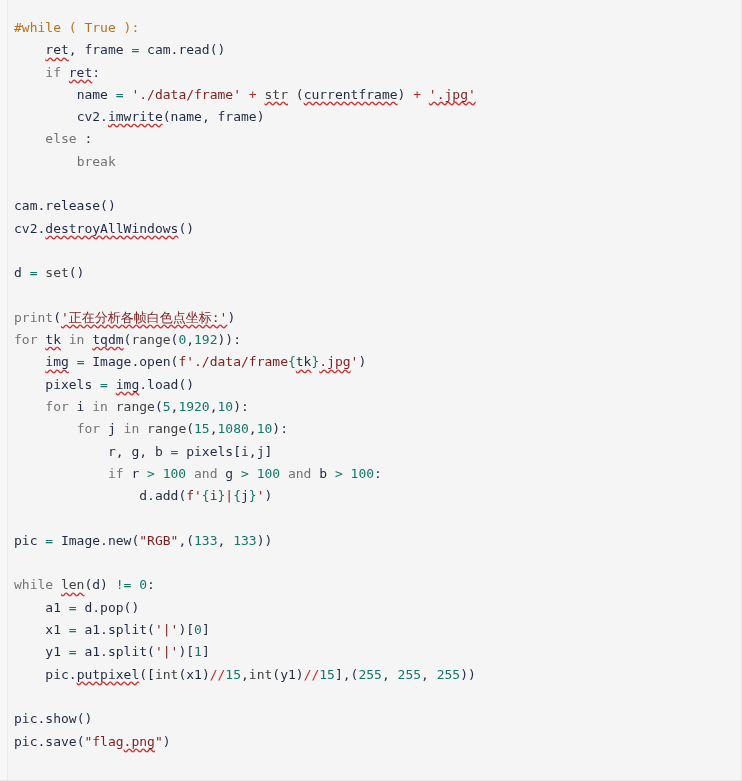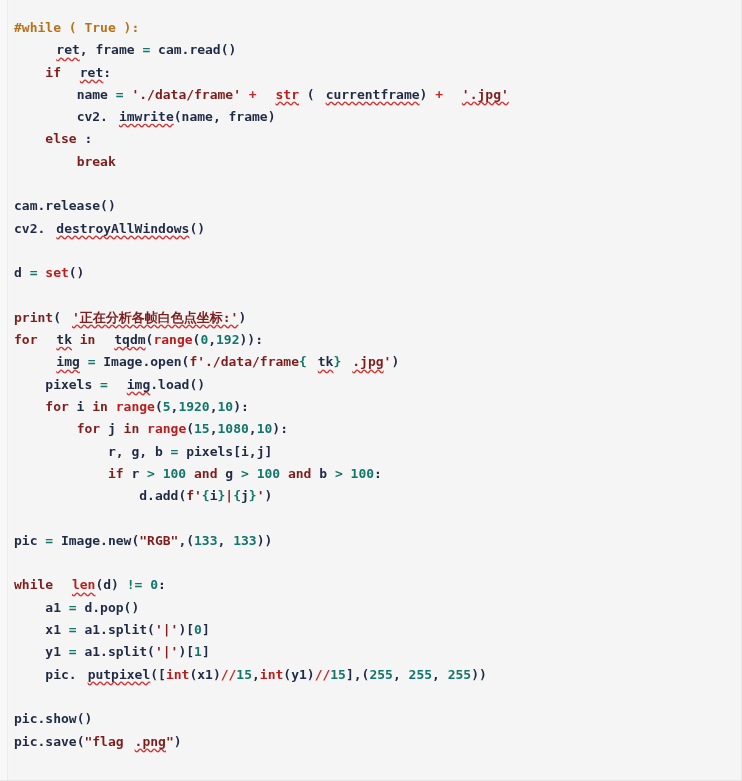--- a/index.html
+++ b/index.html
@@ -30,53 +30,51 @@
   }
   .code-surface {
     position: absolute;
     left: 9px;
     top: 0;
     right: 0;
     bottom: 0;
     background: #f5f5f5;
     padding: 4px 0 10px 0;
     box-sizing: border-box;
-    font-weight: bold;
   }
   .code-block {
     font-family: "DejaVu Sans Mono", "Liberation Mono", monospace;
     font-size: 13px;
     line-height: 22.3px;
     white-space: pre;
     letter-spacing: 0px;
     padding-left: 5px;
     color: #1f2a44;
   }
   .ln {
     height: 22.3px;
     white-space: pre;
   }
   
   .c-comment  { color: #b5721f; }
-  .c-kw       { color: #7f1d1d; }
-  .c-builtin  { color: #b91c1c; }
+  .c-kw       { color: #737373; }
+  .c-builtin  { color: #404040; }
   .c-str      { color: #7f1d1d; }
   .c-num      { color: #12766a; }
   .c-op       { color: #12766a; }
   .c-opr      { color: #c62828; }
   .c-plain    { color: #1f2a44; }
   .c-punc     { color: #1f2a44; }
   .c-fstr-br  { color: #12766a; }
 
   
   .sq {
     text-decoration: underline wavy #d32f2f;
     text-decoration-skip-ink: none;
     text-underline-offset: 2px;
-    margin-left: 11px;
   }
 </style>
 </head>
 <body>
 
 <div id="root">
 
   <div class="gutter-strip"></div>
 
   <div class="code-surface">

